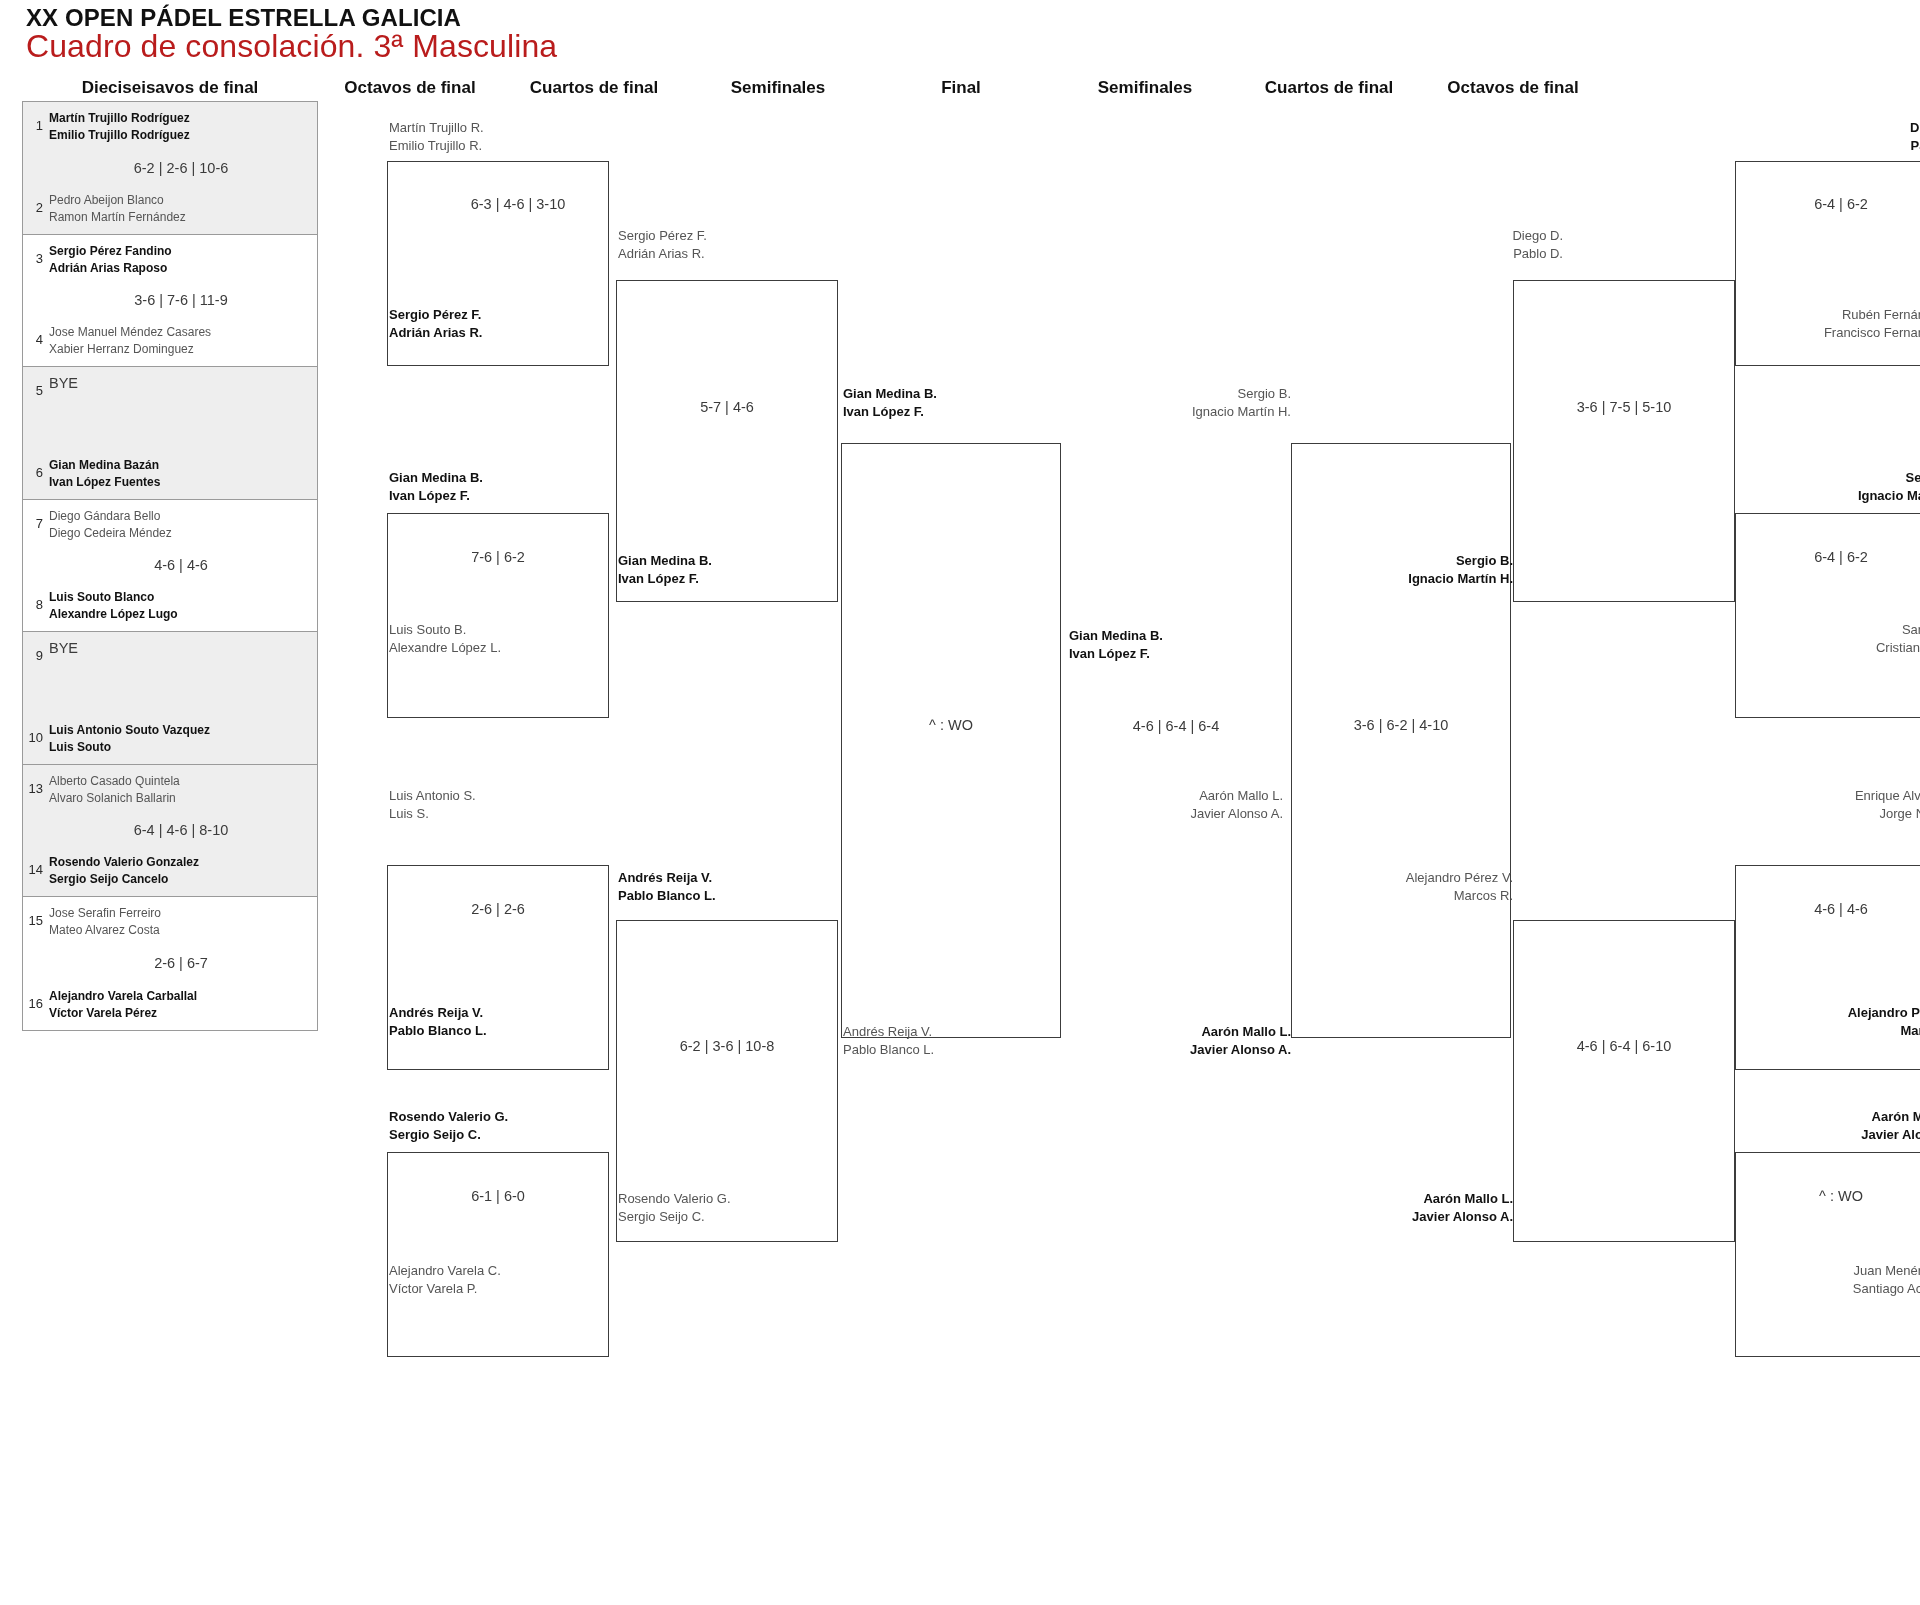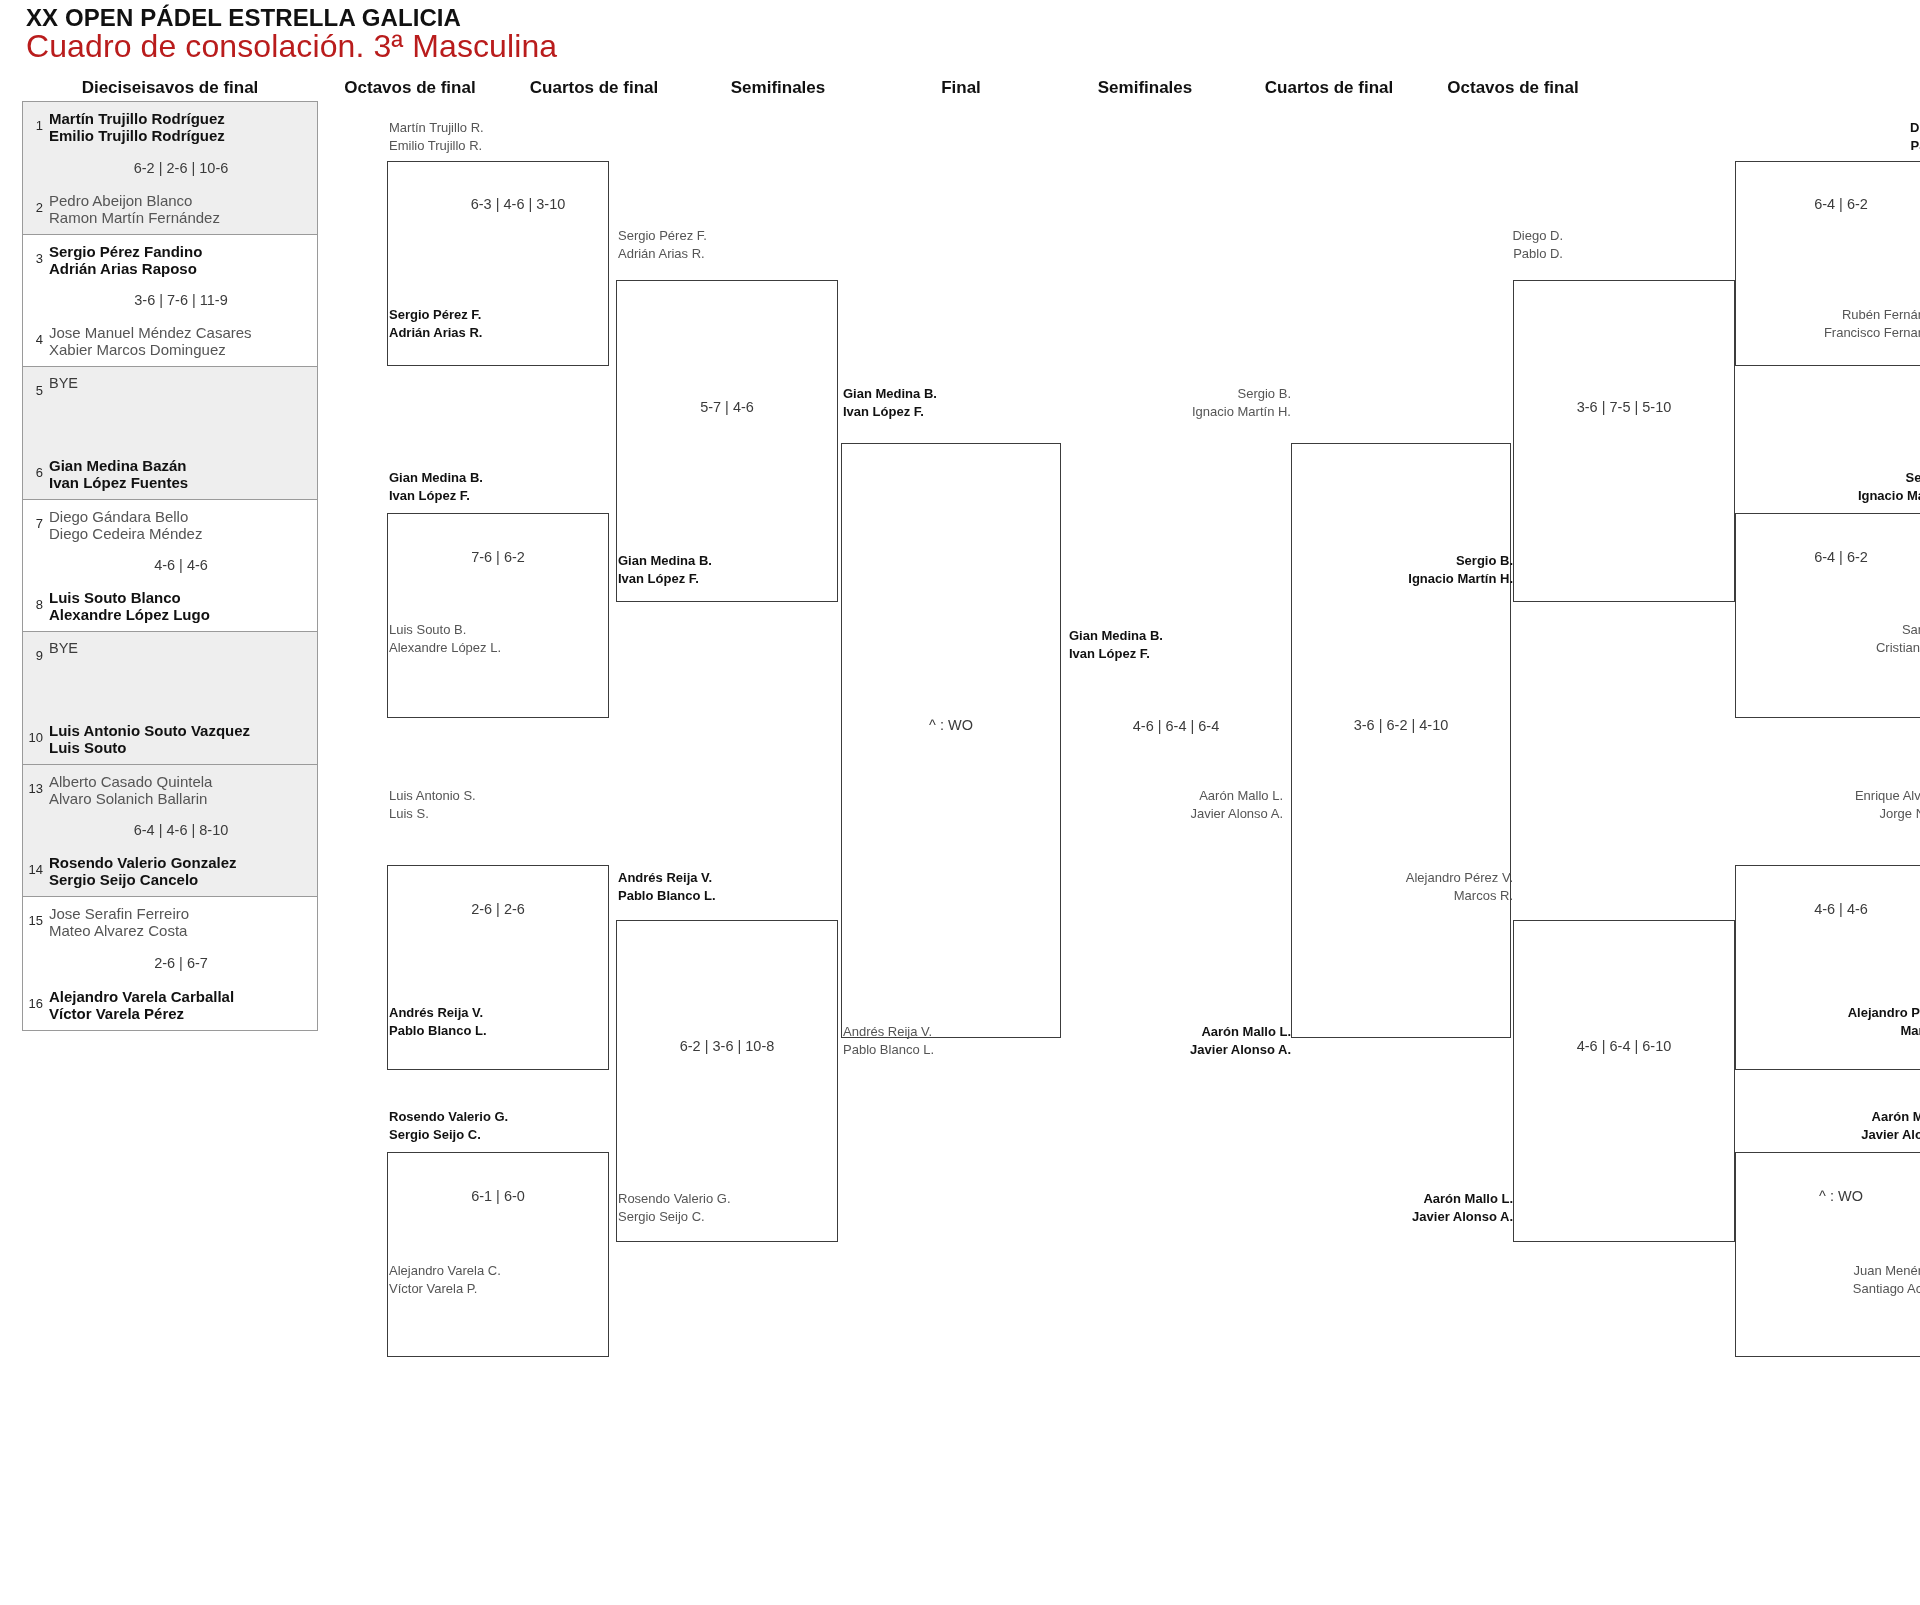--- a/index.html
+++ b/index.html
@@ -35,21 +35,21 @@
   .seedblock { position:relative; height:132.5px; border-bottom:1px solid #9a9a9a; }
   .seedblock:last-child { border-bottom:none; }
   .seedblock.shade { background:#eeeeee; }
   .seedrow { position:absolute; left:0; width:100%; display:flex; align-items:flex-start; }
   .seedrow.top { top:8px; }
   .seedrow.bot { bottom:8px; }
   .seednum {
     width:26px; flex:0 0 26px; text-align:right; padding-right:6px;
     font-size:13px; color:#2a2a2a; line-height:32px;
   }
-  .seednames { font-size:15px; line-height:17px; }
+  .seednames { font-size:12px; line-height:17px; }
   .seednames .n { display:block; white-space:nowrap; }
   .winner { font-weight:bold; color:#111; }
   .loser  { font-weight:normal; color:#555; }
   .seedscore {
     position:absolute; left:0; width:100%; text-align:center;
     font-size:14.5px; color:#3b3b3b; top:50%; transform:translateY(-50%);
     padding-left:22px;
   }
   .bye { font-size:14.5px; color:#3b3b3b; }
 
@@ -111,21 +111,21 @@
         <span class="seednames winner">
           <span class="n">Sergio Pérez Fandino</span>
             <span class="n">Adrián Arias Raposo</span>
         </span>
       </div>
       <div class="seedscore">3-6 | 7-6 | 11-9</div>
       <div class="seedrow bot">
         <span class="seednum">4</span>
         <span class="seednames loser">
           <span class="n">Jose Manuel Méndez Casares</span>
-            <span class="n">Xabier Marcos Dominguez</span>
+            <span class="n">Xabier Herranz Dominguez</span>
         </span>
       </div>
     </div>
 
     <div class="seedblock shade">
       <div class="seedrow top">
         <span class="seednum">5</span>
         <span class="seednames bye">
           <span class="n">BYE</span>
         </span>

